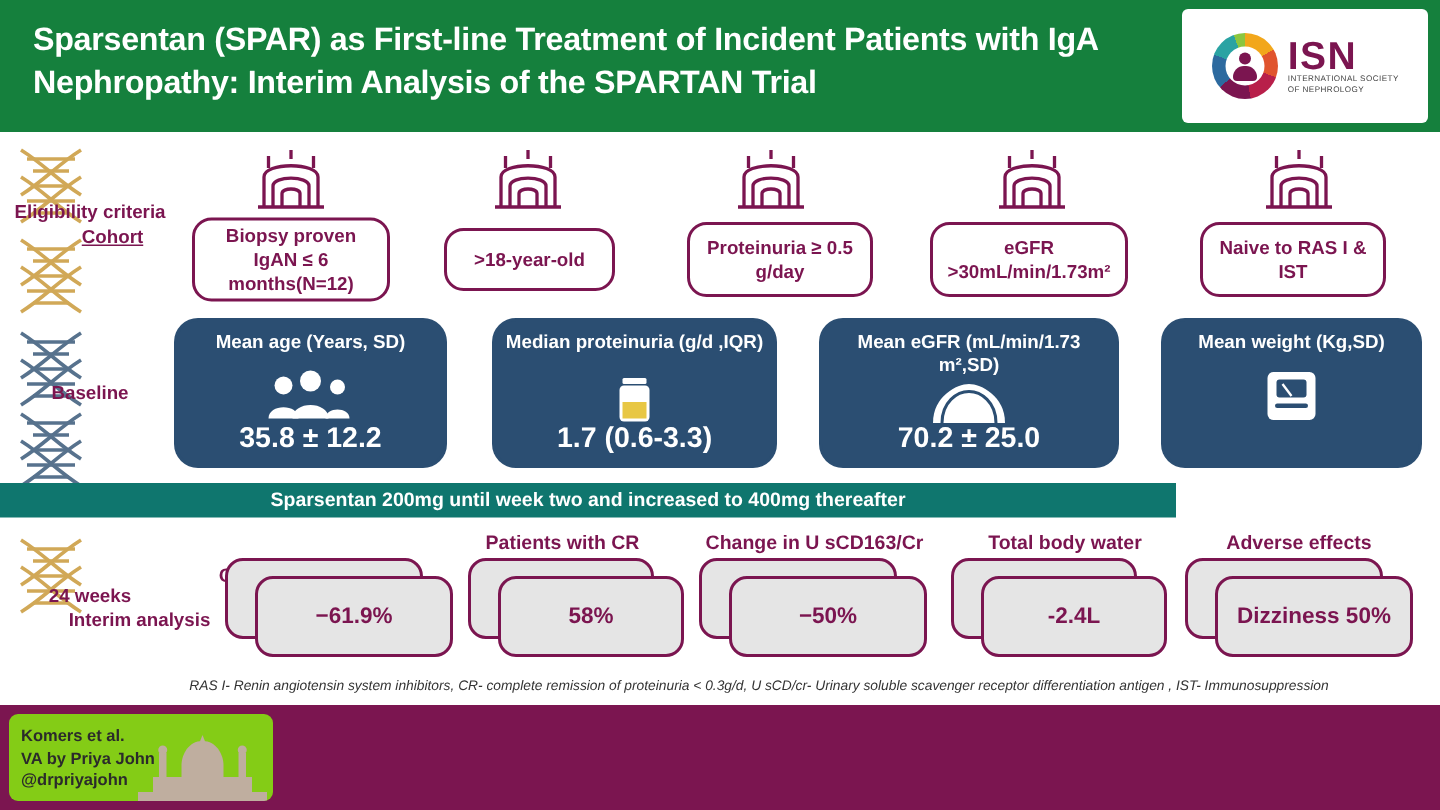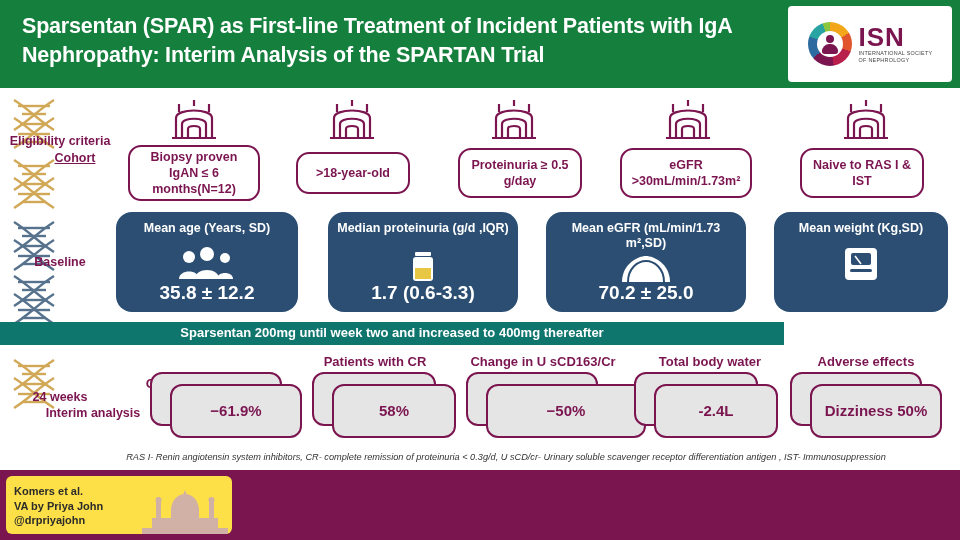--- a/index.html
+++ b/index.html
@@ -107,22 +107,22 @@
   .footnote{
     position:absolute;left:58px;top:452px;width:896px;
     font-size:9.2px;font-style:italic;color:#333;text-align:center;
   }
 
   
   .footer{
     position:absolute;left:0;top:470px;width:960px;height:70px;background:#7b1550;
   }
   .footer-card{
-    position:absolute;left:6px;top:476px;width:226px;height:58px;
-    background:#fde047;border-radius:6px;overflow:hidden;
+    position:absolute;left:6px;top:476px;width:176px;height:58px;
+    background:#84cc16;border-radius:6px;overflow:hidden;
   }
   .author{
     position:absolute;left:8px;top:8px;color:#2b2b2b;font-size:11px;
     font-weight:bold;line-height:14.5px;
   }
   .taj{position:absolute;right:4px;bottom:0px;width:86px;height:44px;opacity:.85;}
 </style>
 </head>
 <body>
 
@@ -343,21 +343,21 @@
 
   <div class="res-stack" style="left:312px;top:372px;width:160px;height:66px;">
     <div class="res-box" style="left:0;top:0;width:120px;height:50px;"></div>
     <div class="res-box" style="left:20px;top:12px;width:120px;height:50px;">
       <div class="res-val">58%</div>
     </div>
   </div>
 
   <div class="res-stack" style="left:466px;top:372px;width:170px;height:66px;">
     <div class="res-box" style="left:0;top:0;width:128px;height:50px;"></div>
-    <div class="res-box" style="left:20px;top:12px;width:128px;height:50px;padding-left:28px;">
+    <div class="res-box" style="left:20px;top:12px;width:128px;height:50px;">
       <div class="res-val">−50%</div>
     </div>
   </div>
 
   <div class="res-stack" style="left:634px;top:372px;width:160px;height:66px;">
     <div class="res-box" style="left:0;top:0;width:120px;height:50px;"></div>
     <div class="res-box" style="left:20px;top:12px;width:120px;height:50px;">
       <div class="res-val">-2.4L</div>
     </div>
   </div>

